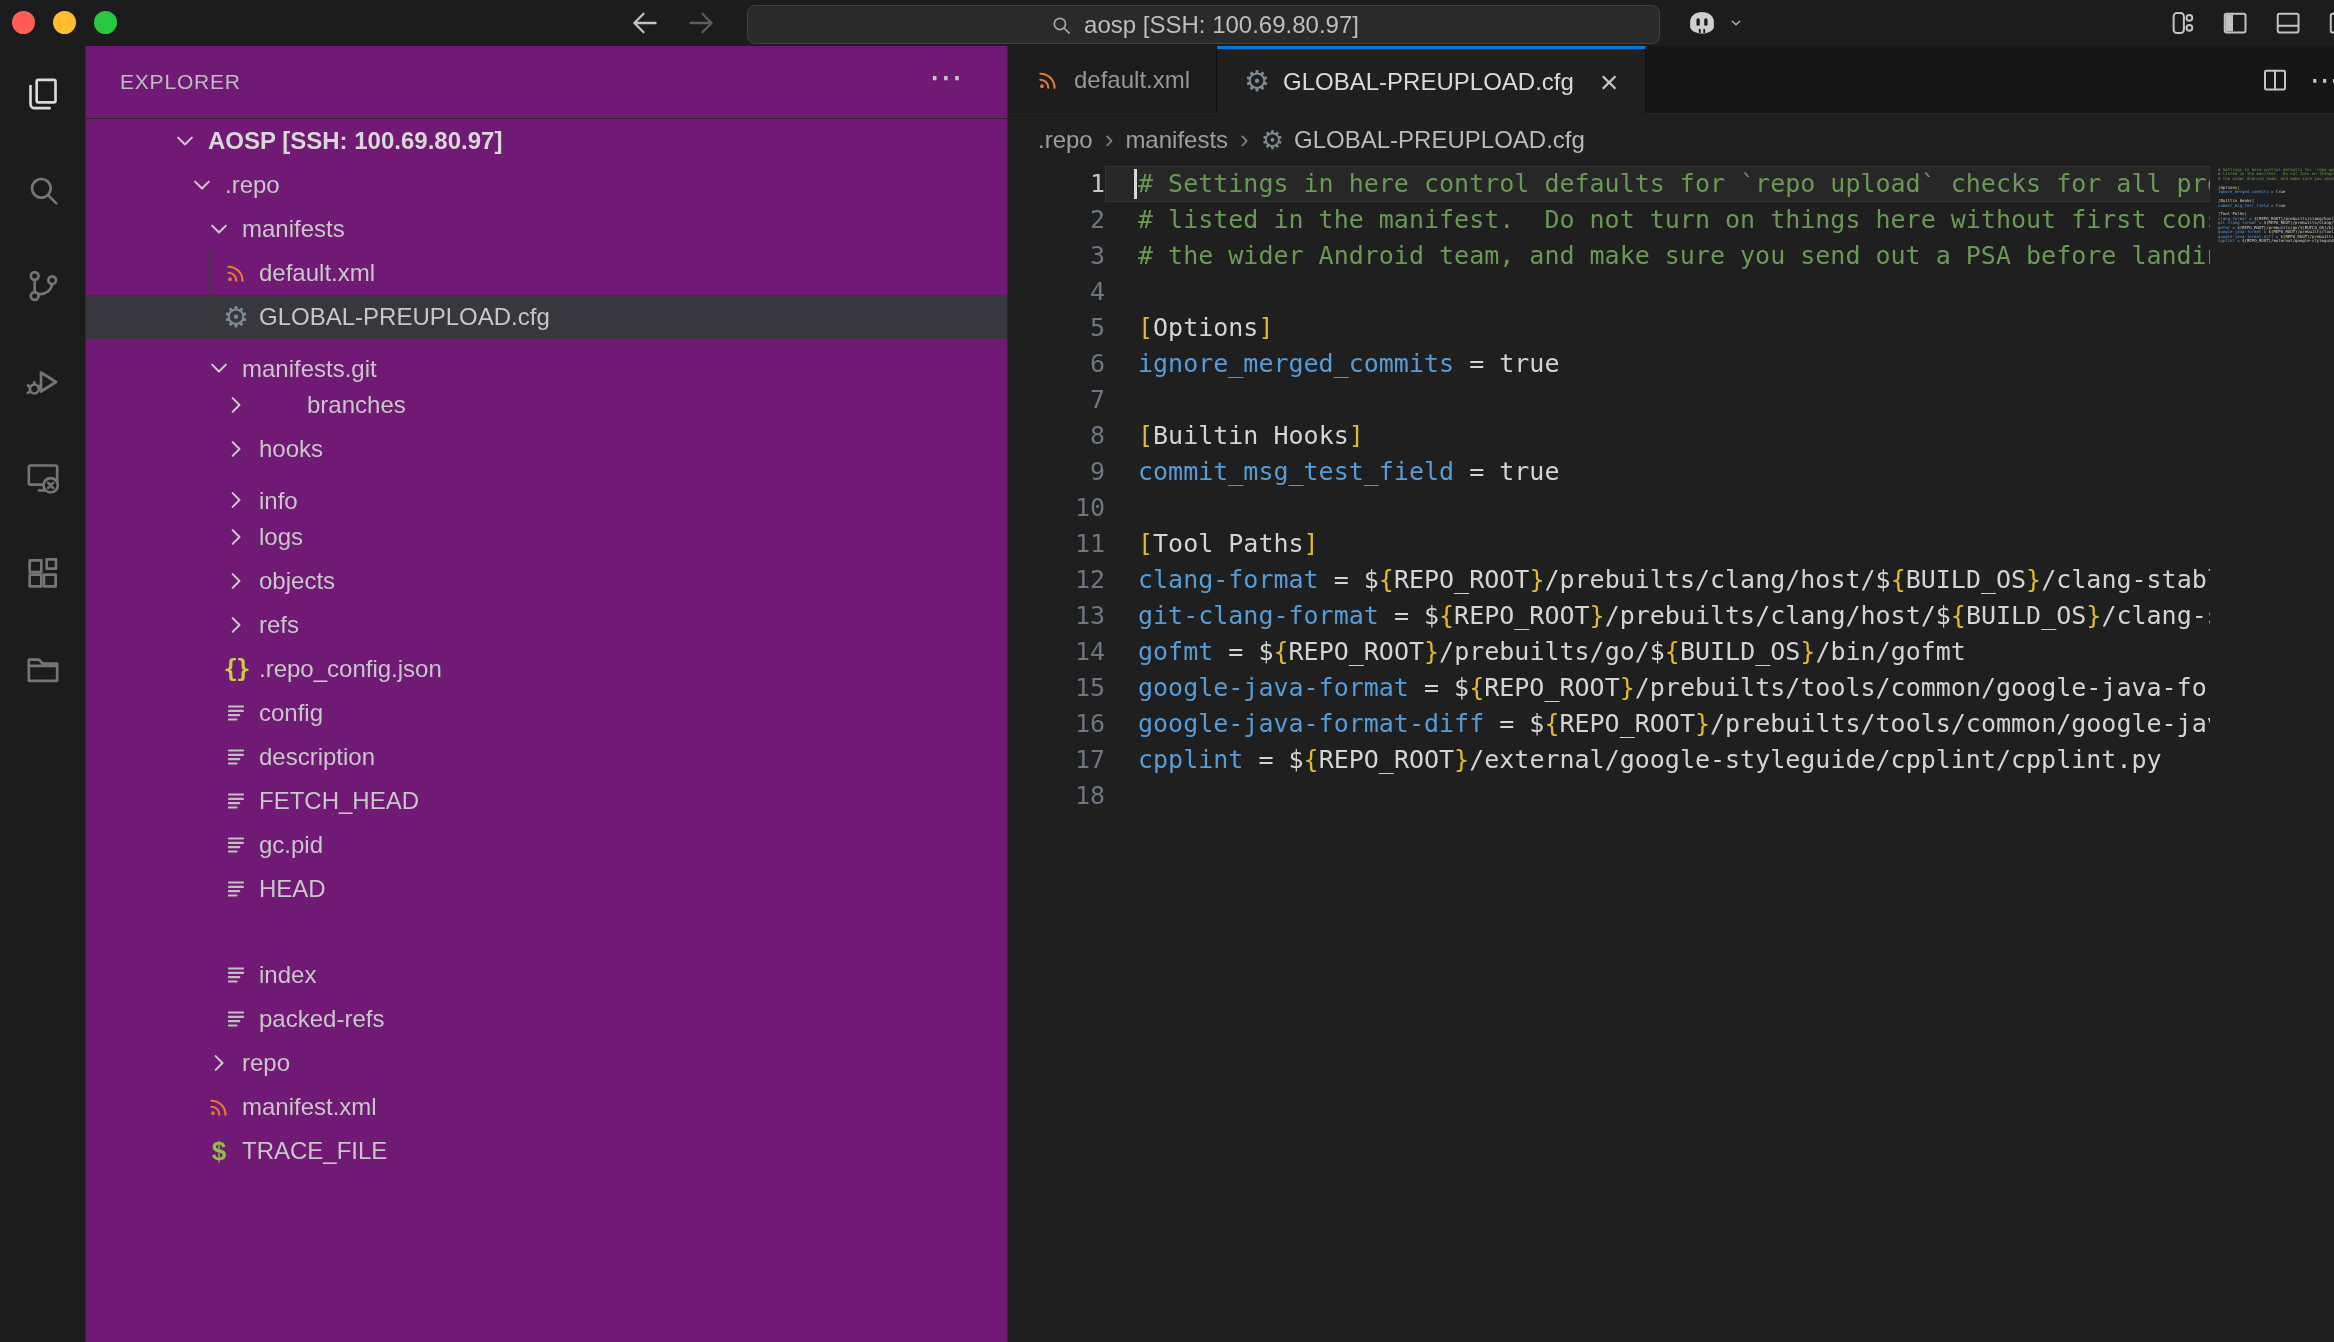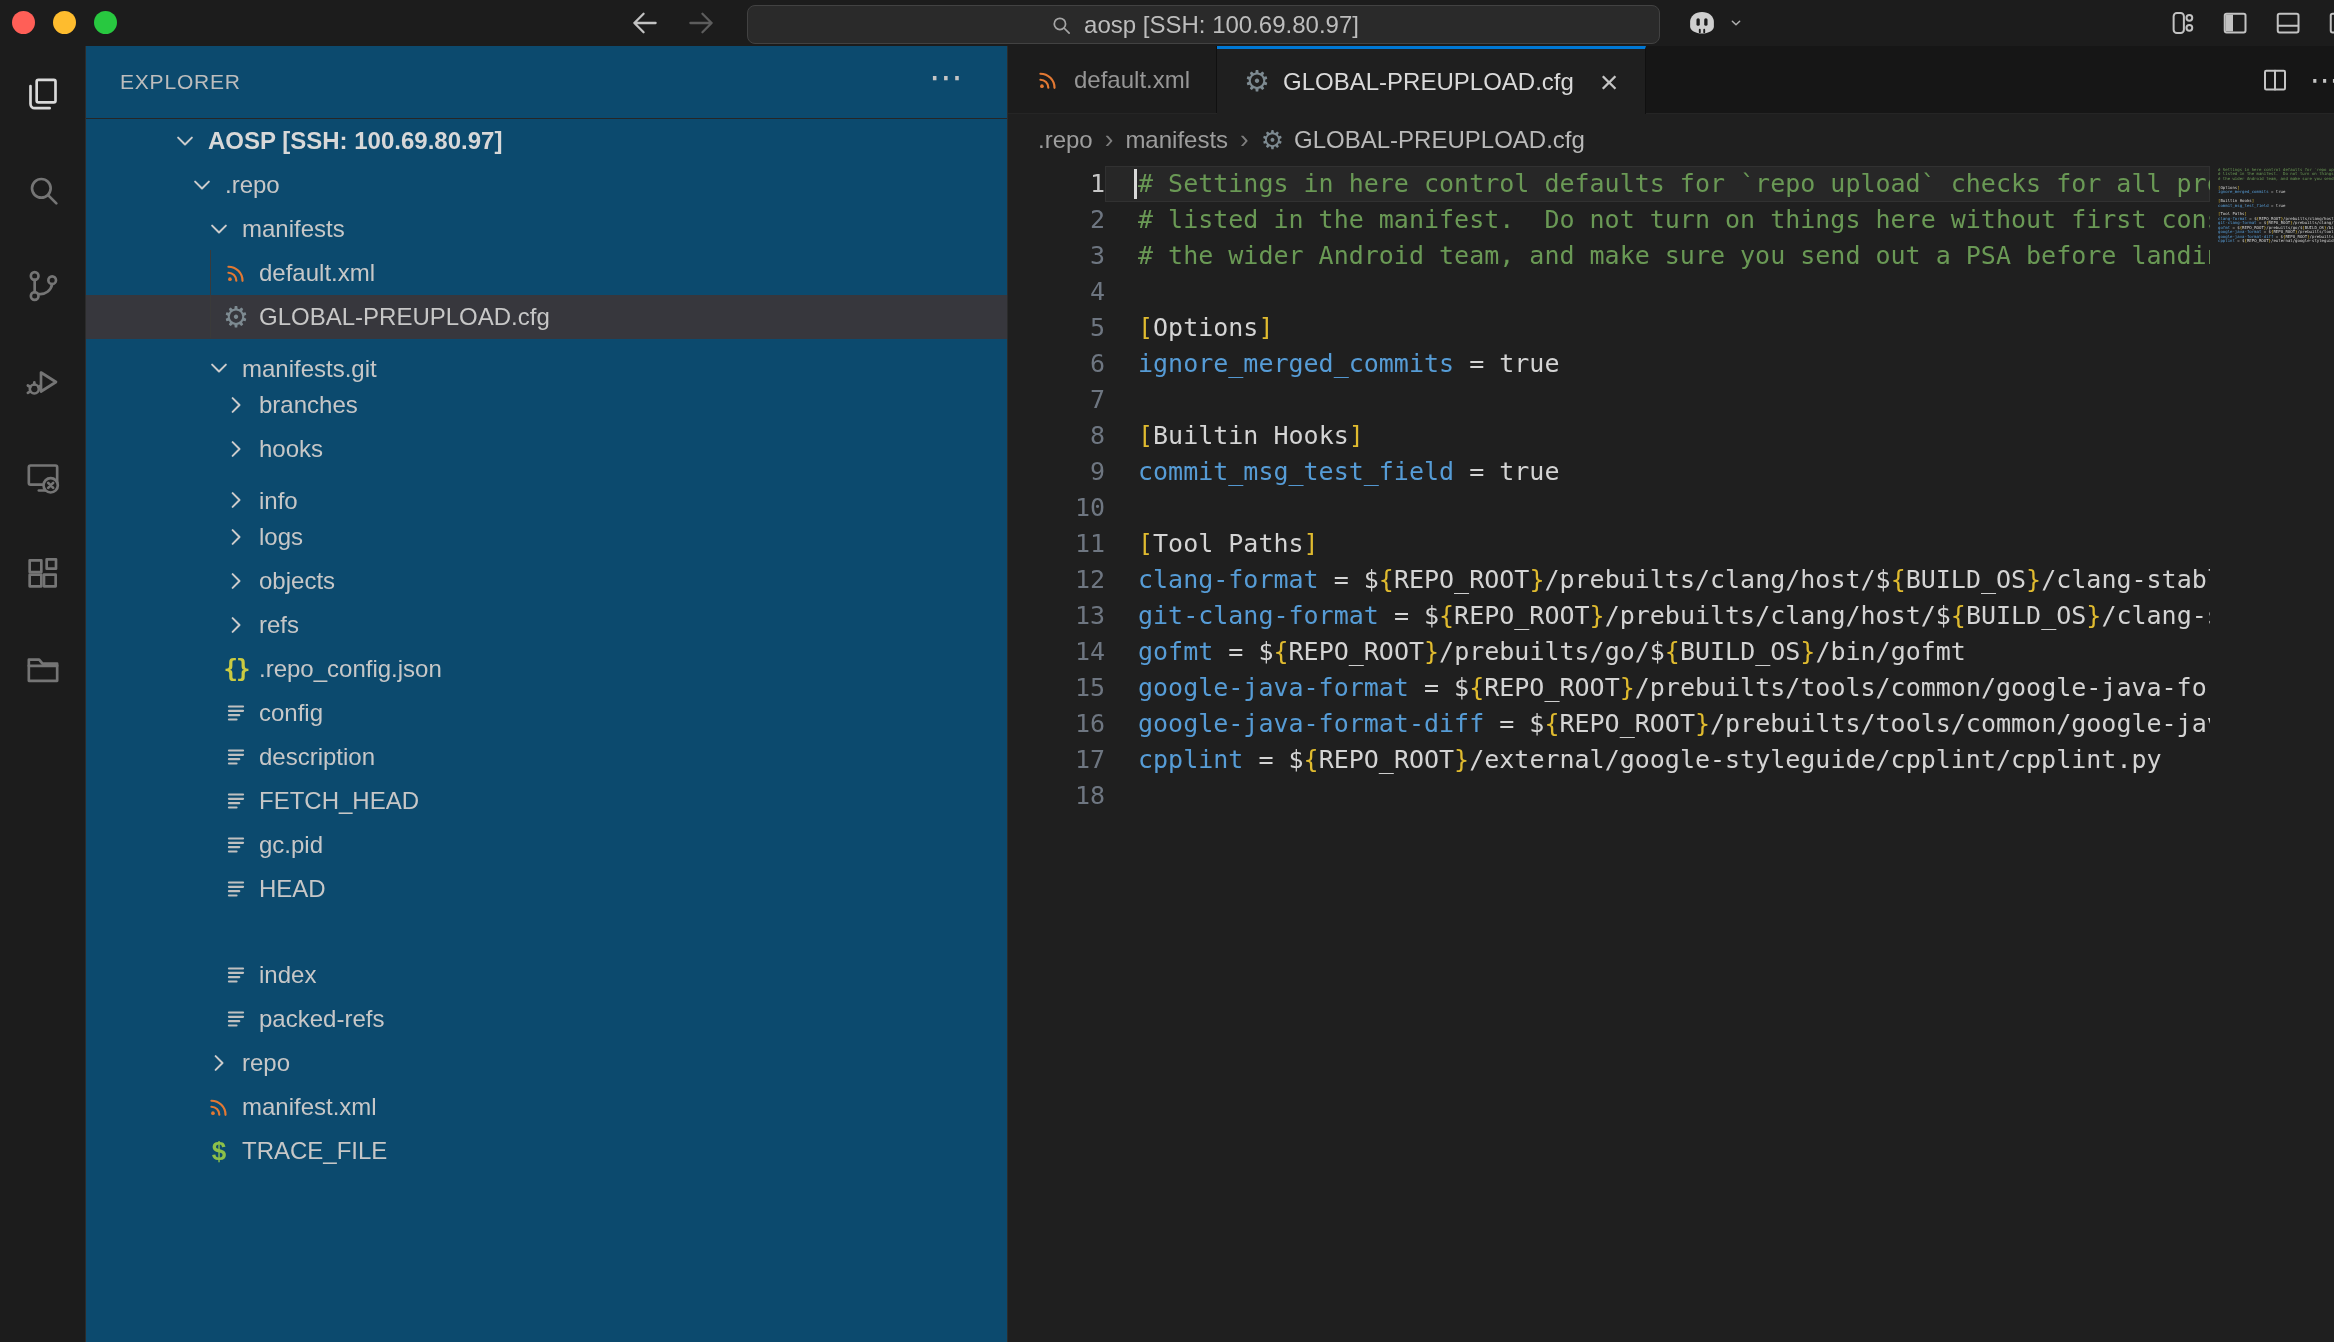--- a/index.html
+++ b/index.html
@@ -24,21 +24,21 @@
   .layout-controls{position:absolute;right:-22px;top:8px;display:flex;gap:23px;}
   .layout-controls .tbtn{width:30px;height:30px;color:#c2c2c2;}
 
   
   .activitybar{position:absolute;top:46px;left:0;width:85px;bottom:0;background:#1c1c1c;border-right:1px solid #2b2b2b;}
   .act-item{width:85px;height:96px;display:flex;align-items:center;justify-content:center;color:#757575;}
   .act-item.active{color:#d9d9d9;}
   .act-item .icon{width:40px;height:40px;}
 
   
-  .sidebar{position:absolute;top:46px;left:86px;width:921px;bottom:0;background:#0c4a6e;border-right:1px solid #2b2b2b;}
+  .sidebar{position:absolute;top:46px;left:86px;width:921px;bottom:0;background:#701a75;border-right:1px solid #2b2b2b;}
   .sb-header{position:relative;height:72px;}
   .sb-title{position:absolute;left:34px;top:24px;font-size:21px;letter-spacing:.8px;color:#bdbdbd;}
   .sb-more{position:absolute;right:44px;top:14px;font-size:34px;color:#c5c5c5;line-height:1;}
   .tree{position:relative;border-top:1px solid #262626;}
   .tree-row{position:relative;height:44px;display:flex;align-items:center;color:#c7c7c7;font-size:24px;white-space:nowrap;}
   .tree-row.selected{background:#37373d;}
   .tree-row .twisty{width:30px;height:30px;color:#cccccc;flex:0 0 30px;}
   .tree-row .ficon{width:30px;height:32px;flex:0 0 30px;display:flex;align-items:center;justify-content:center;}
   .tree-row .lbl{margin-left:8px;}
   .tree-row.root .lbl{font-weight:bold;color:#d8d8d8;}
@@ -262,21 +262,21 @@
           <span class="lbl">GLOBAL-PREUPLOAD.cfg</span>
         </div>
         <div class="tree-row" style="padding-left: 118px; align-items: flex-end;">
           <span class="twisty">
             <svg viewBox="0 0 24 24" fill="none" stroke="currentColor" stroke-width="1.6" stroke-linecap="round" stroke-linejoin="round">
               <path d="M6.5 9.3L12 14.8l5.5-5.5"></path>
             </svg>
           </span>
           <span class="lbl">manifests.git</span>
         </div>
-        <div class="tree-row" style="padding-left: 135px;">
+        <div class="tree-row" style="padding-left: 135px; gap: 48px;">
           <span class="twisty">
             <svg viewBox="0 0 24 24" fill="none" stroke="currentColor" stroke-width="1.6" stroke-linecap="round" stroke-linejoin="round">
               <path d="M9.3 6.5L14.8 12l-5.5 5.5"></path>
             </svg>
           </span>
           <span class="lbl">branches</span>
         </div>
         <div class="tree-row" style="padding-left: 135px;">
           <span class="twisty">
             <svg viewBox="0 0 24 24" fill="none" stroke="currentColor" stroke-width="1.6" stroke-linecap="round" stroke-linejoin="round">

